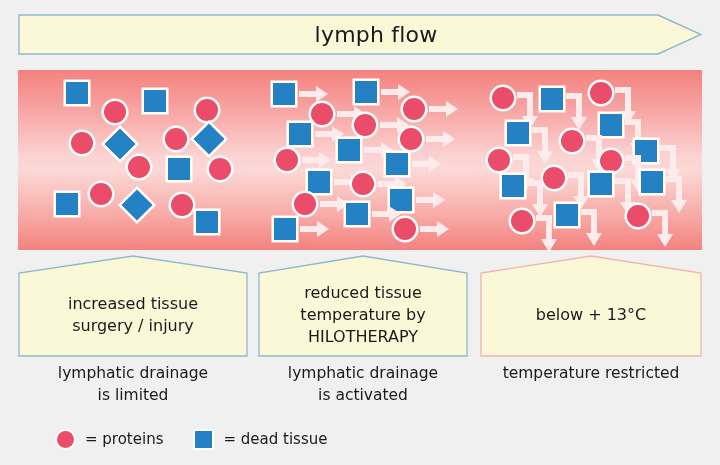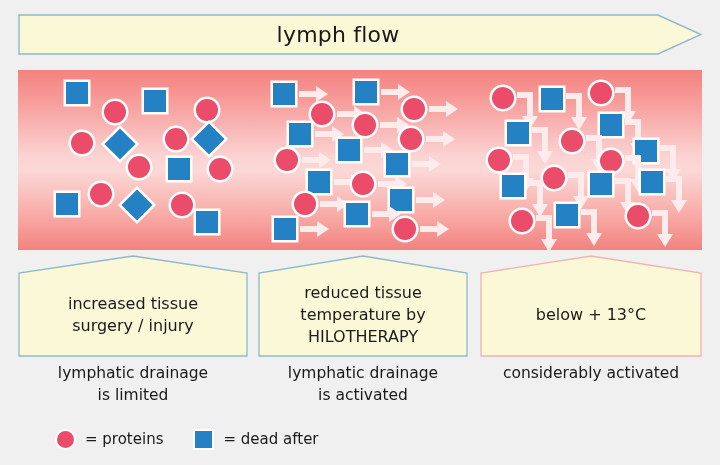--- a/index.html
+++ b/index.html
@@ -32,20 +32,21 @@
     position: absolute;
     left: 0;
     top: 0;
     width: 640px;
     height: 45px;
     line-height: 45px;
     text-align: center;
     font-size: 22px;
     color: #1a1a1a;
     letter-spacing: 0.2px;
+    padding-left: 38px;
   }
 
   
   #flow-band {
     position: absolute;
     left: 18px;
     top: 70px;
     width: 684px;
     height: 180px;
     background: linear-gradient(to bottom,
@@ -365,25 +366,25 @@
 
 <div class="subcaption" id="subcaption-1">
   <span>lymphatic drainage</span>
   <span>is limited</span>
 </div>
 <div class="subcaption" id="subcaption-2">
   <span>lymphatic drainage</span>
   <span>is activated</span>
 </div>
 <div class="subcaption" id="subcaption-3">
-  <span>considerably activated</span>
+  <span>temperature restricted</span>
 </div>
 
 <div id="legend">
   <div class="legend-item">
     <div class="legend-swatch-circle"></div>
     <span>= proteins</span>
   </div>
   <div class="legend-item">
     <div class="legend-swatch-square"></div>
-    <span>= dead after</span>
+    <span>= dead tissue</span>
   </div>
 </div>
 
 </body></html>

